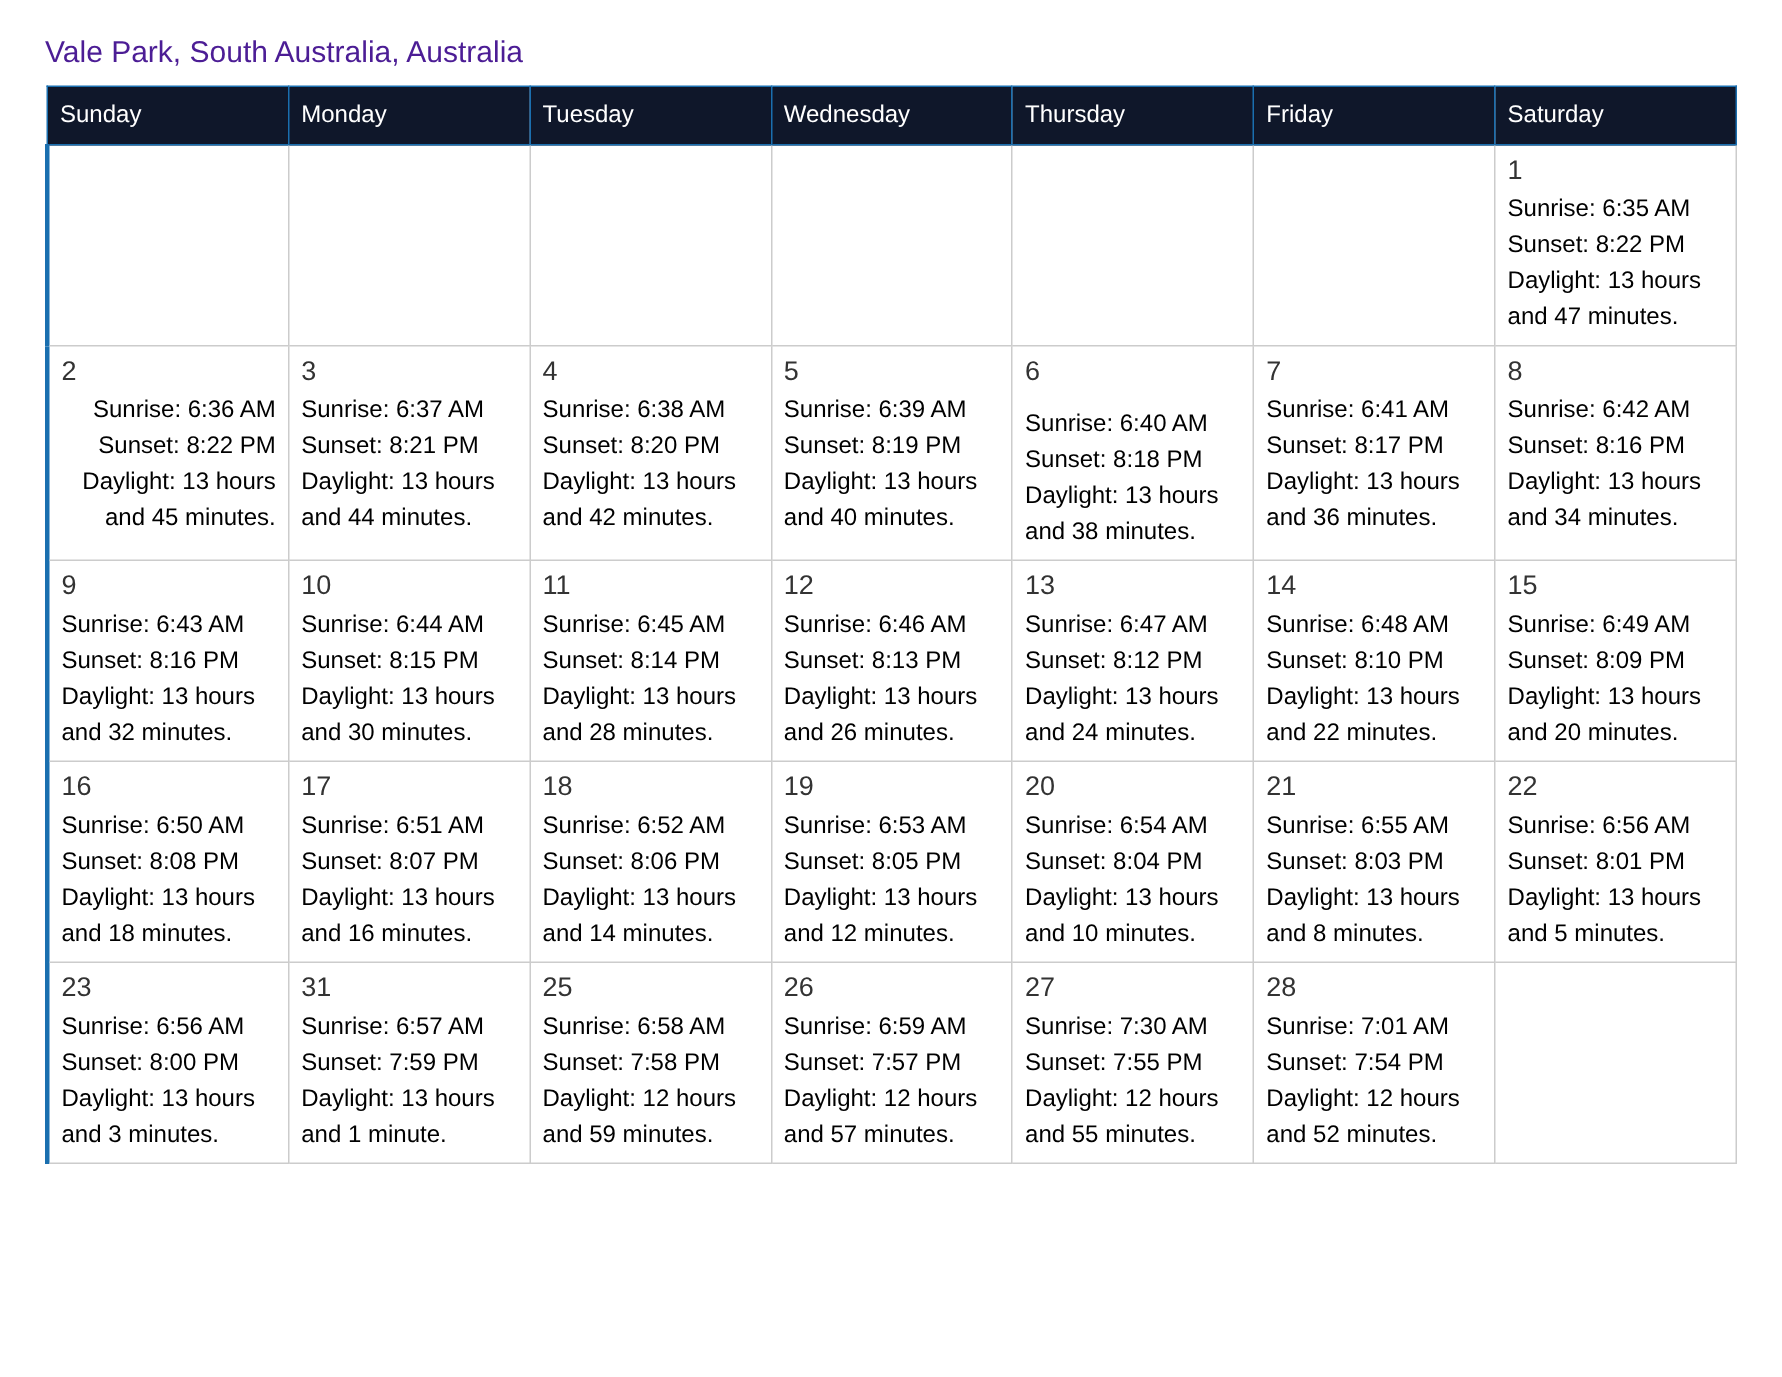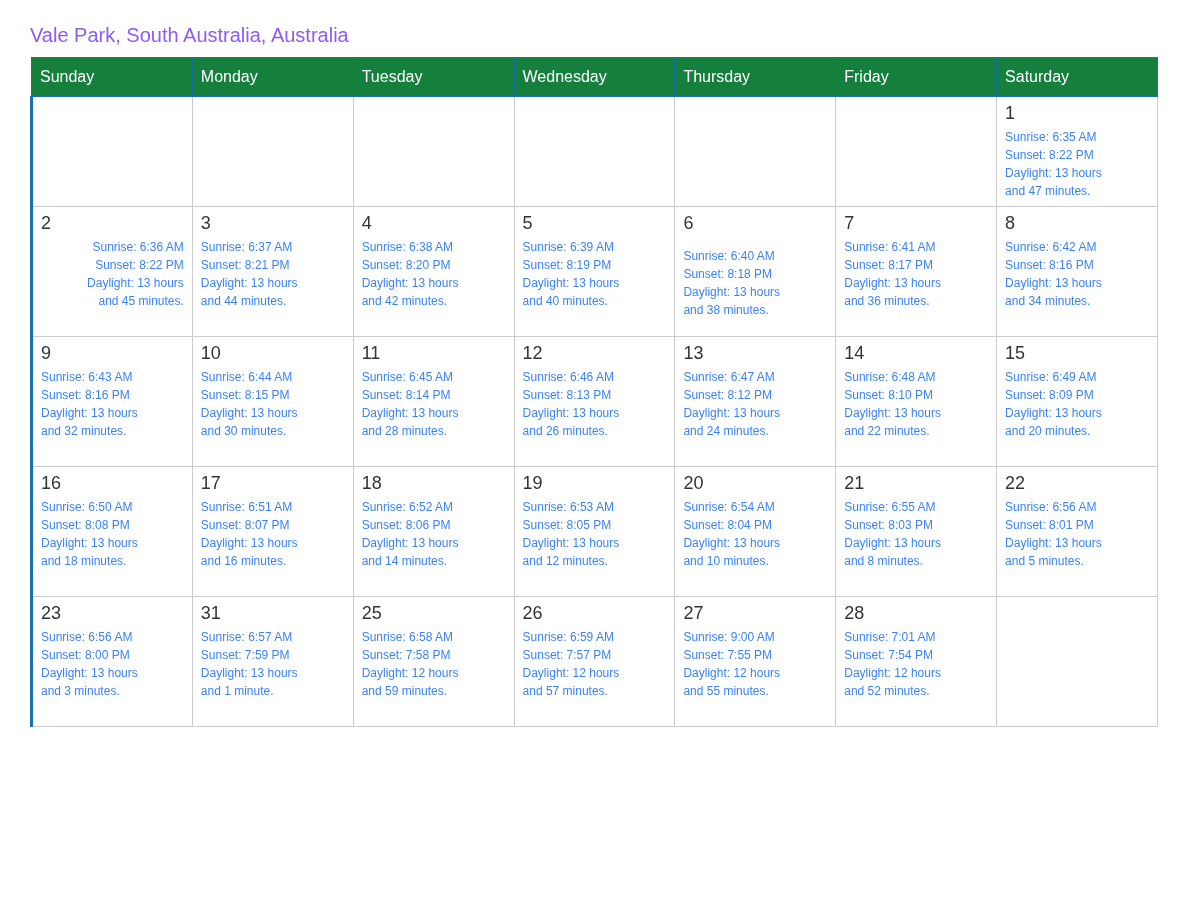--- a/index.html
+++ b/index.html
@@ -25,30 +25,30 @@
       text-align: right;
     }
     .month-title {
       font-size: 52px;
       font-weight: bold;
       color: #222;
       line-height: 1.1;
     }
     .location {
       font-size: 20px;
-      color: #8b5cf6;
+      color: #4c1d95;
       margin-top: 4px;
     }
     .calendar {
       width: 100%;
       border-collapse: collapse;
       margin-top: 10px;
     }
     .calendar th {
-      background-color: #15803d;
+      background-color: #0f172a;
       color: #fff;
       padding: 10px 8px;
       font-size: 16px;
       font-weight: normal;
       text-align: left;
       border: 1px solid #1a6faf;
     }
     .calendar td {
       border: 1px solid #ccc;
       vertical-align: top;
@@ -57,22 +57,22 @@
       min-height: 110px;
       height: 130px;
     }
     .day-number {
       font-size: 18px;
       color: #333;
       display: block;
       margin-bottom: 4px;
     }
     .day-info {
-      font-size: 12px;
-      color: #3b82f6;
+      font-size: 16px;
+      color: #000000;
       line-height: 1.5;
     }
     .calendar tr td:first-child {
       border-left: 3px solid #1a6faf;
     }
     .empty-row td {
       height: 80px;
     }
     .logo-general {
       font-size: 30px;
@@ -299,21 +299,21 @@
         </td>
         <td>
           <span class="day-number">26</span>
           <div class="day-info" style="white-space: pre-line;">Sunrise: 6:59 AM
 Sunset: 7:57 PM
 Daylight: 12 hours
 and 57 minutes.</div>
         </td>
         <td>
           <span class="day-number">27</span>
-          <div class="day-info" style="white-space: pre-line;">Sunrise: 9:00 AM
+          <div class="day-info" style="white-space: pre-line;">Sunrise: 7:30 AM
 Sunset: 7:55 PM
 Daylight: 12 hours
 and 55 minutes.</div>
         </td>
         <td>
           <span class="day-number">28</span>
           <div class="day-info" style="white-space: pre-line;">Sunrise: 7:01 AM
 Sunset: 7:54 PM
 Daylight: 12 hours
 and 52 minutes.</div>

